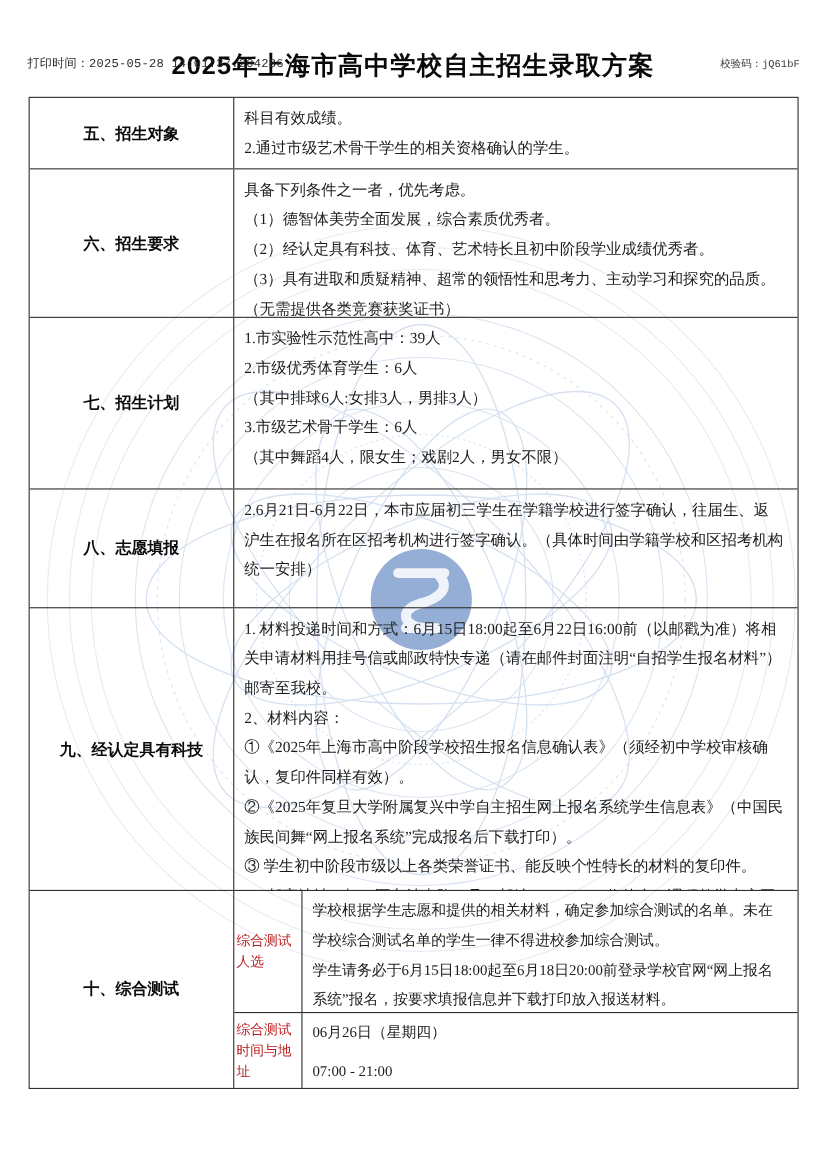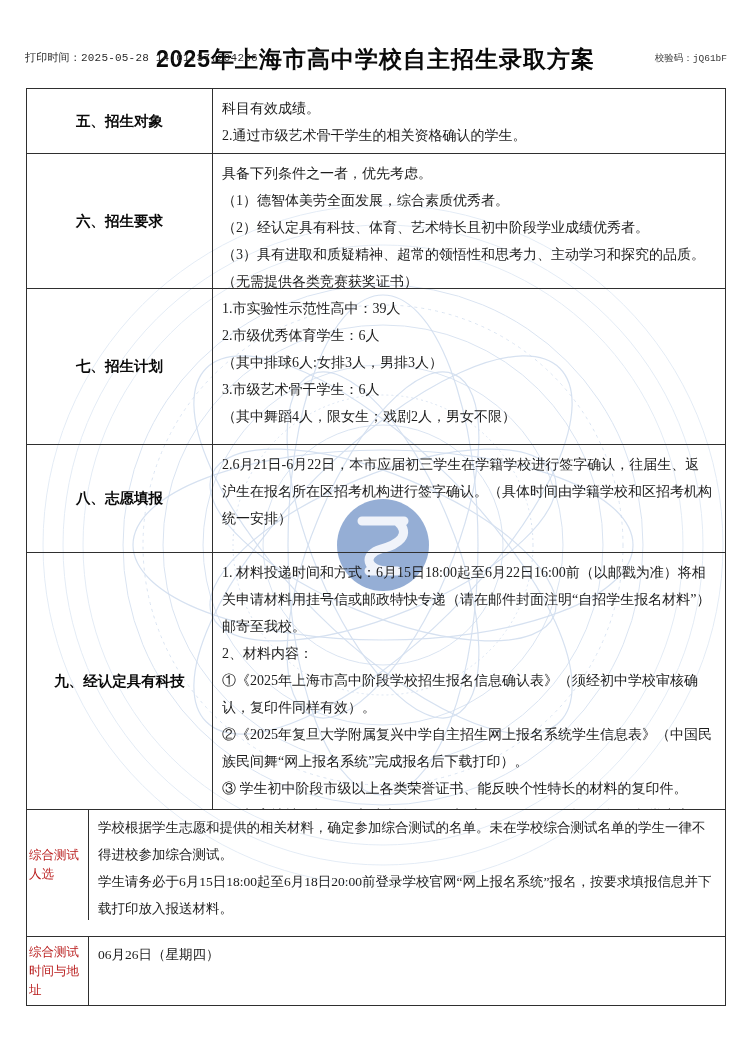--- a/index.html
+++ b/index.html
@@ -43,21 +43,21 @@
   .tcontent p { margin:0; }
   .r1 { height:64px; }
   .r2 { height:135px; }
   .r3 { height:156px; }
   .r4 { height:108px; }
   .r5 { height:257px; }
   .subwrap { flex:1 1 auto; display:flex; flex-direction:column; padding:0; }
   .subrow { display:flex; border-top:1px solid #2f2f2f; }
   .subrow:first-child { border-top:none; }
   .sub1 { height:110px; }
-  .sub2 { height:69px;margin-top:16px; }
+  .sub2 { height:69px; }
   .sublabel {
     width:62px; flex:0 0 62px;
     display:flex; align-items:center; justify-content:center; text-align:left;
     font-size:12.5px; line-height:19px; color:#b91c1c;
     border-right:1px solid #2f2f2f; padding:2px;
   }
   .subcontent {
     flex:1 1 auto; padding:4px 12px 2px 9px;
     font-size:13.5px; line-height:27px; overflow:hidden;
   }
@@ -157,32 +157,34 @@
           <p>1. 材料投递时间和方式：6月15日18:00起至6月22日16:00前（以邮戳为准）将相关申请材料用挂号信或邮政特快专递（请在邮件封面注明“自招学生报名材料”）邮寄至我校。</p>
           <p>2、材料内容：</p>
           <p>①《2025年上海市高中阶段学校招生报名信息确认表》（须经初中学校审核确认，复印件同样有效）。</p>
           <p>②《2025年复旦大学附属复兴中学自主招生网上报名系统学生信息表》（中国民族民间舞“网上报名系统”完成报名后下载打印）。</p>
           <p>③ 学生初中阶段市级以上各类荣誉证书、能反映个性特长的材料的复印件。</p>
           <p>3、邮寄地址：虹口区车站南路28号，邮编：200434，收件人：课程教学中心王老师。</p>
         </div>
       </div>
 
       <div class="trow">
+        <div class="tlabel">十、综合测试</div>
         <div class="subwrap">
           <div class="subrow sub1">
             <div class="sublabel">综合测试人选</div>
             <div class="subcontent">
               <p>学校根据学生志愿和提供的相关材料，确定参加综合测试的名单。未在学校综合测试名单的学生一律不得进校参加综合测试。</p>
               <p>学生请务必于6月15日18:00起至6月18日20:00前登录学校官网“网上报名系统”报名，按要求填报信息并下载打印放入报送材料。</p>
             </div>
           </div>
           <div class="subrow sub2">
             <div class="sublabel">综合测试时间与地址</div>
             <div class="subcontent">
               <p>06月26日（星期四）</p>
+              <p>07:00 - 21:00</p>
             </div>
           </div>
         </div>
       </div>
 
     </div>
 
     <div class="page-footer">
       <span class="print-time">打印时间：2025-05-28 14:01:37.204286</span>
       <span class="checksum">校验码：jQ61bF</span>

